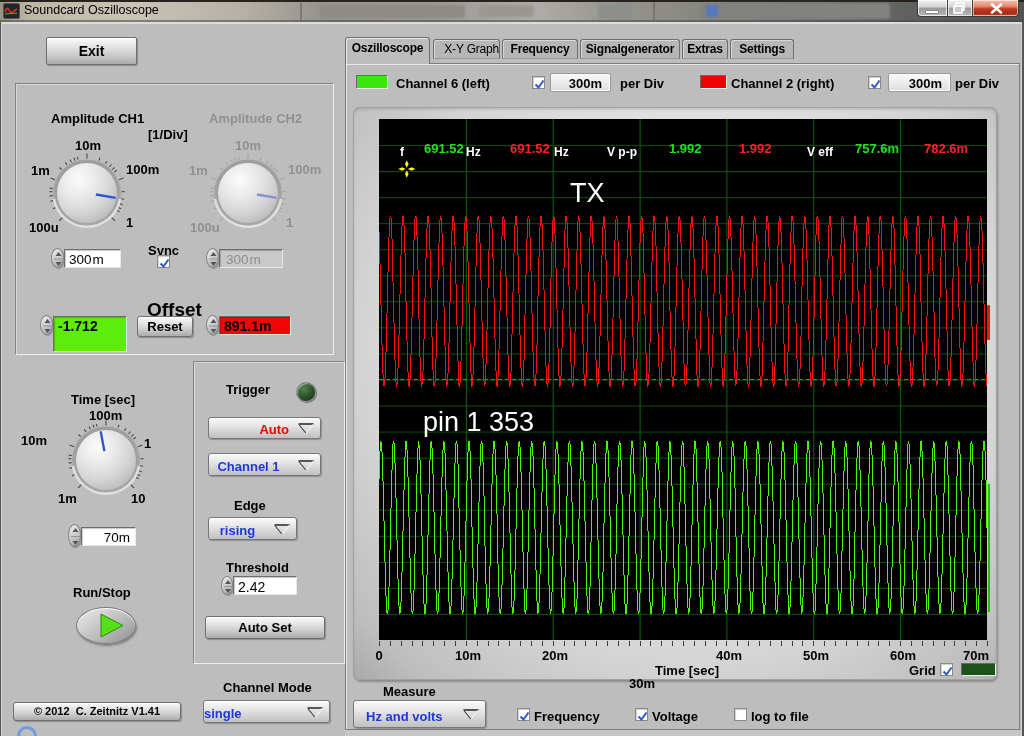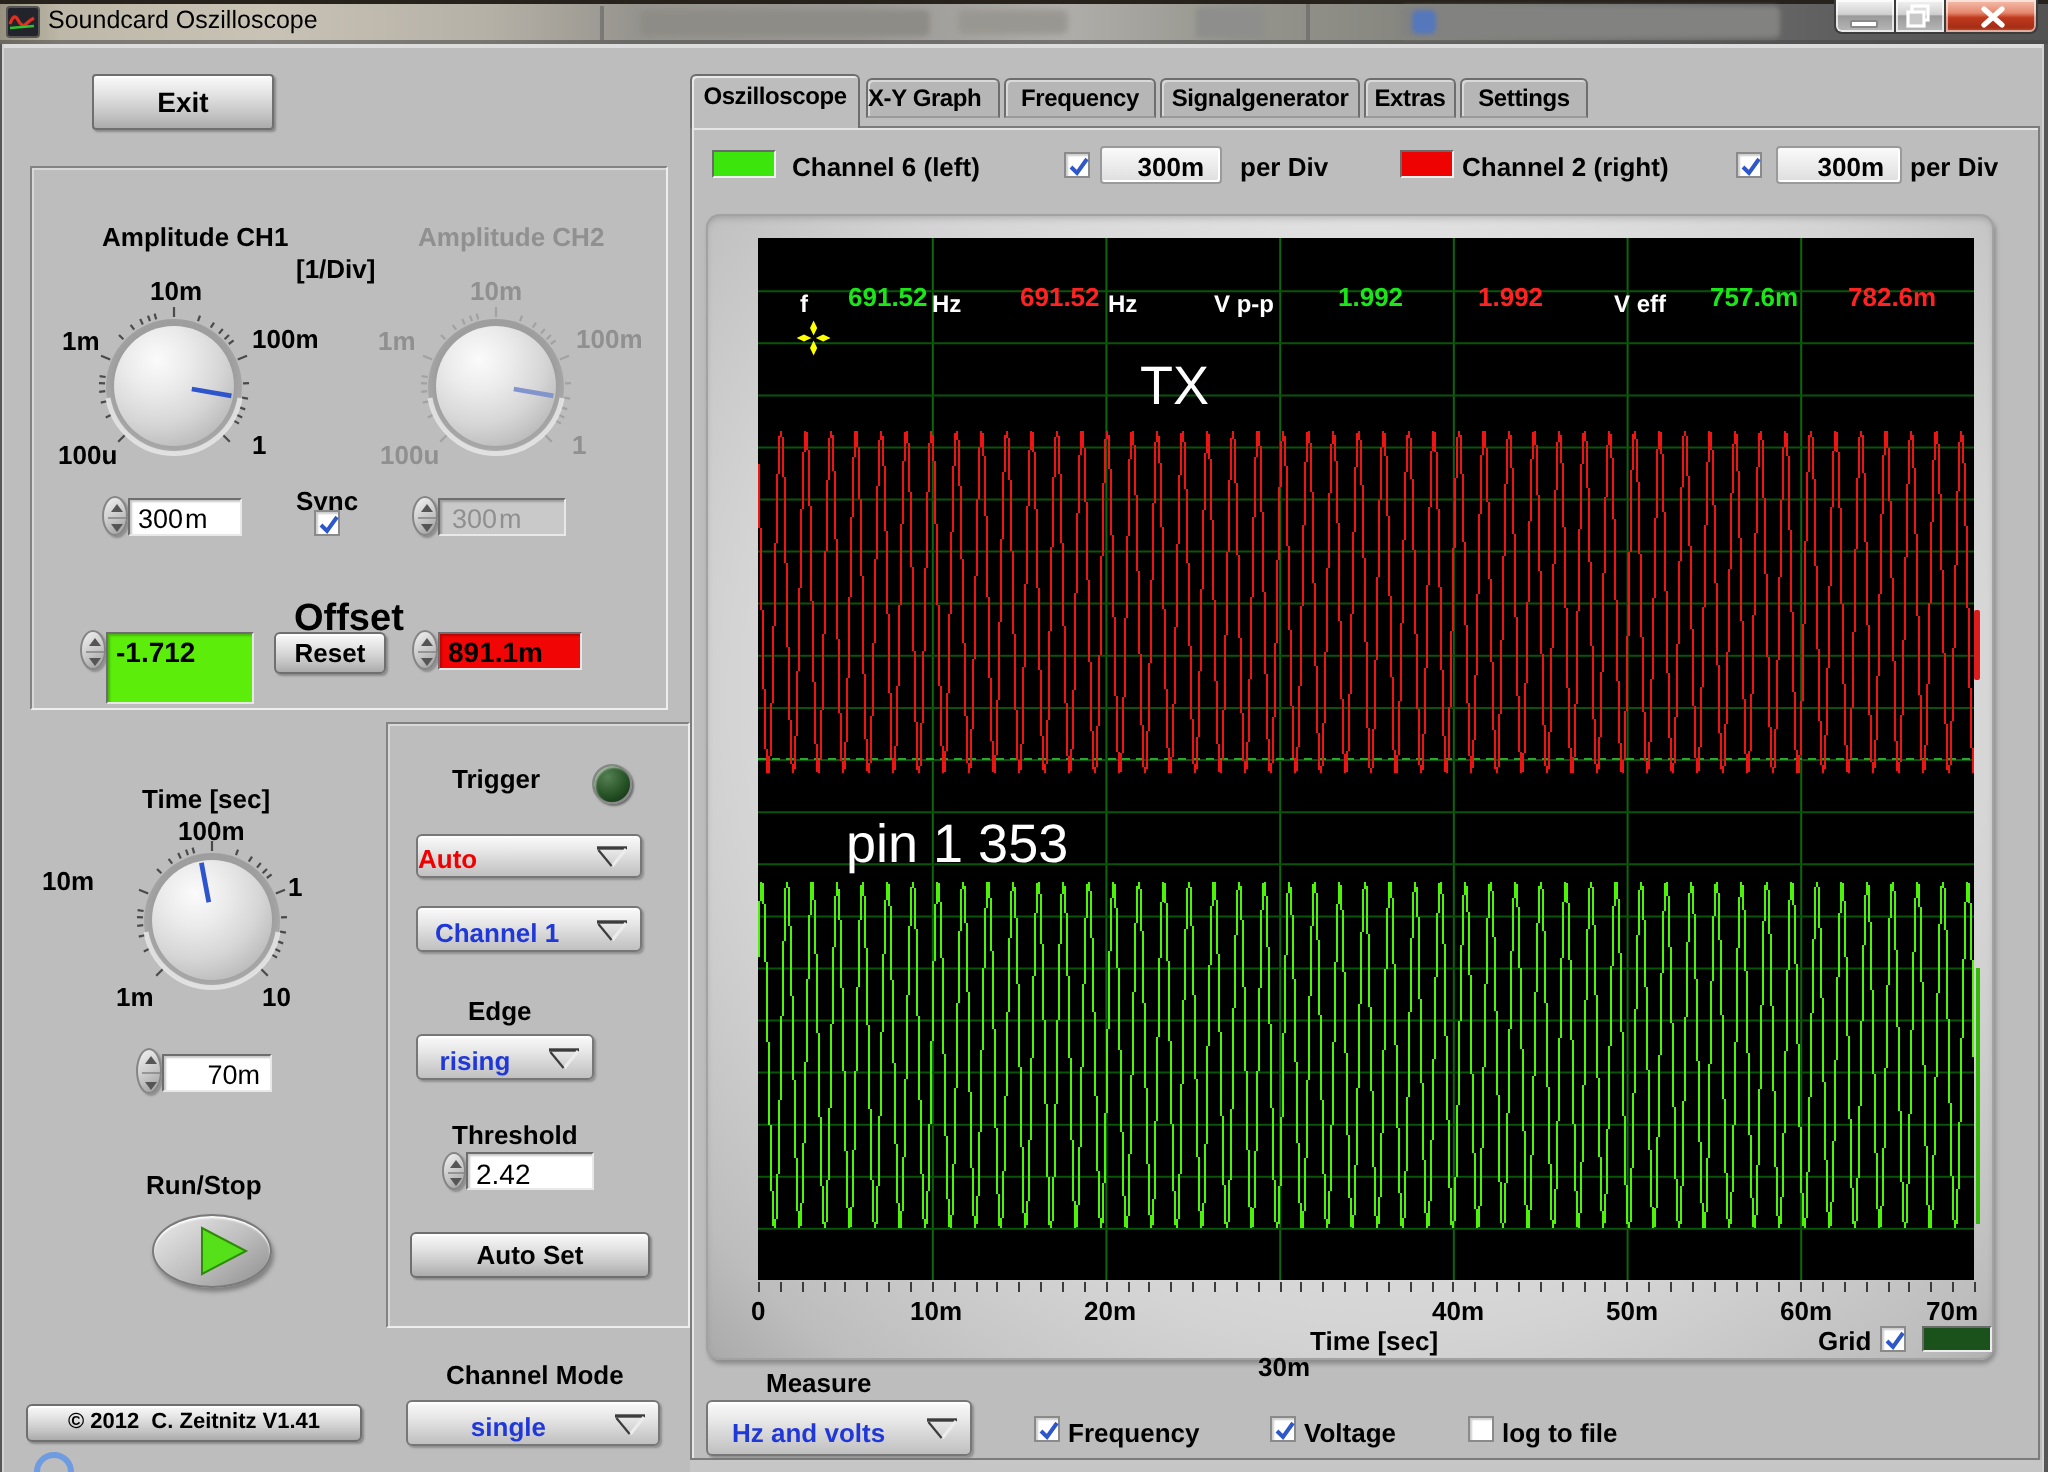--- a/index.html
+++ b/index.html
@@ -268,21 +268,21 @@
  <svg width="58" height="35" viewBox="0 0 58 35">
       <path d="M24 6 L46 17.5 L24 29 Z" fill="#55e01a" stroke="#2f8a0a" stroke-width="1"></path>
     </svg>
 </div>
 
 <div class="panel" style="left:193px;top:361px;width:152px;height:303px"></div>
 <div class="lbl" style="left:226px;top:383px;font-size:13px">Trigger</div>
 <div class="ab" style="left:296px;top:382px;width:20px;height:20px;border-radius:50%;background:radial-gradient(circle at 38% 30%,#548054,#265226 55%,#112e11 95%);border:1px solid #888;box-shadow:inset 1px 1px 1px rgba(255,255,255,.5),1px 1px 1px rgba(60,60,60,.6)"></div>
 
 <div class="dd" style="left:208px;top:417px;width:113px;height:22px">
-    <span style="position:absolute;left:0;right:3px;top:4px;text-align:left;padding-right:28px;color:#f00000">Auto</span>
+    <span style="position:absolute;left:0;right:3px;top:4px;text-align:right;padding-right:28px;color:#f00000">Auto</span>
     <svg width="16" height="11" viewBox="0 0 16 11" style="position:absolute;right:6px;top:50%;margin-top:-5px">
       <line x1="0.5" y1="1" x2="15.5" y2="1" stroke="#3c3c3c" stroke-width="1.7"></line>
       <line x1="15" y1="1.5" x2="8.2" y2="10" stroke="#ececec" stroke-width="1.5"></line>
       <line x1="1.2" y1="2" x2="7.8" y2="10" stroke="#3c3c3c" stroke-width="1.1"></line>
     </svg>
   </div>
 <div class="dd" style="left:208px;top:453px;width:113px;height:23px">
     <span style="position:absolute;left:0;right:0;top:5px;text-align:center;padding-right:32px;color:#2038d8">Channel 1</span>
     <svg width="16" height="11" viewBox="0 0 16 11" style="position:absolute;right:6px;top:50%;margin-top:-5px">
       <line x1="0.5" y1="1" x2="15.5" y2="1" stroke="#3c3c3c" stroke-width="1.7"></line>
@@ -303,35 +303,35 @@
 <div style="position:absolute;left:221px;top:576px;width:12px;height:19px;border-radius:50%;background:linear-gradient(145deg,#f2f2f2,#c7c7c7 55%,#9b9b9b);border:1px solid #858585;box-shadow:1px 1px 1px rgba(0,0,0,.25)"><svg width="12" height="19" viewBox="0 0 12 19">
       <path d="M6.0 3 L3.0 7 L9.0 7 Z" fill="#555"></path>
       <line x1="2" y1="9.5" x2="10" y2="9.5" stroke="#888" stroke-width="0.8"></line>
       <path d="M6.0 16 L3.0 12 L9.0 12 Z" fill="#555"></path>
     </svg></div>
 <div class="field" style="left:233px;top:576px;width:64px;height:19px;padding:3px 0 0 4px;font-weight:normal;font-size:14px">2.42</div>
 <div class="btn" style="left:205px;top:616px;width:120px;height:23px;line-height:21px;font-size:13px">Auto Set</div>
 
 <div class="lbl" style="left:223px;top:681px;font-size:13px">Channel Mode</div>
 <div class="dd" style="left:203px;top:700px;width:127px;height:23px">
-    <span style="position:absolute;left:0;right:0;top:5px;text-align:right;padding-right:56px;color:#2038d8">single</span>
+    <span style="position:absolute;left:0;right:0;top:5px;text-align:left;padding-right:40px;color:#2038d8">single</span>
     <svg width="16" height="11" viewBox="0 0 16 11" style="position:absolute;right:6px;top:50%;margin-top:-5px">
       <line x1="0.5" y1="1" x2="15.5" y2="1" stroke="#3c3c3c" stroke-width="1.7"></line>
       <line x1="15" y1="1.5" x2="8.2" y2="10" stroke="#ececec" stroke-width="1.5"></line>
       <line x1="1.2" y1="2" x2="7.8" y2="10" stroke="#3c3c3c" stroke-width="1.1"></line>
     </svg>
   </div>
 
 <div class="btn" style="left:13px;top:702px;width:168px;height:19px;line-height:17px;font-size:11px;font-weight:bold">© 2012&nbsp;&nbsp;C. Zeitnitz V1.41</div>
 <div class="ab" style="left:17px;top:726px;width:20px;height:20px;border-radius:50%;border:3px solid #6f9ce0;background:transparent"></div>
 
 <div class="ab" style="left:345px;top:63px;width:675px;height:667px;background:#bdbdbd;border-left:1px solid #7c7c7c;border-top:1px solid #7c7c7c;border-right:1px solid #7c7c7c;border-bottom:1px solid #7c7c7c;box-shadow:inset 1px 1px 0 #e6e6e6"></div>
 <div class="ab" style="left:345px;top:730px;width:676px;height:6px;background:#c6c6c6"></div>
 <div class="ab" style="left:345px;top:37px;width:85px;height:27px;background:#bdbdbd;border:1px solid #6e6e6e;border-bottom:none;border-radius:3px 3px 0 0;box-shadow:inset 1px 1px 0 #e8e8e8;z-index:5;font-weight:bold;font-size:12px;letter-spacing:-0.2px;text-align:center;line-height:21px">Oszilloscope</div>
-<div class="ab" style="left:433px;top:38.5px;width:67px;height:20px;background:#b6b6b6;border:1px solid #6e6e6e;border-bottom:1px solid #9a9a9a;border-radius:3px 3px 0 0;box-shadow:inset 1px 1px 0 #d8d8d8;font-weight:bold;font-size:12px;letter-spacing:-0.2px;text-align:left;line-height:19px">X-Y Graph</div>
+<div class="ab" style="left:433px;top:38.5px;width:67px;height:20px;background:#b6b6b6;border:1px solid #6e6e6e;border-bottom:1px solid #9a9a9a;border-radius:3px 3px 0 0;box-shadow:inset 1px 1px 0 #d8d8d8;font-weight:normal;font-size:12px;letter-spacing:-0.2px;text-align:right;line-height:19px">X-Y Graph</div>
 <div class="ab" style="left:502px;top:38.5px;width:76px;height:20px;background:#b6b6b6;border:1px solid #6e6e6e;border-bottom:1px solid #9a9a9a;border-radius:3px 3px 0 0;box-shadow:inset 1px 1px 0 #d8d8d8;font-weight:bold;font-size:12px;letter-spacing:-0.2px;text-align:center;line-height:19px">Frequency</div>
 <div class="ab" style="left:580px;top:38.5px;width:100px;height:20px;background:#b6b6b6;border:1px solid #6e6e6e;border-bottom:1px solid #9a9a9a;border-radius:3px 3px 0 0;box-shadow:inset 1px 1px 0 #d8d8d8;font-weight:bold;font-size:12px;letter-spacing:-0.2px;text-align:center;line-height:19px">Signalgenerator</div>
 <div class="ab" style="left:682px;top:38.5px;width:46px;height:20px;background:#b6b6b6;border:1px solid #6e6e6e;border-bottom:1px solid #9a9a9a;border-radius:3px 3px 0 0;box-shadow:inset 1px 1px 0 #d8d8d8;font-weight:bold;font-size:12px;letter-spacing:-0.2px;text-align:center;line-height:19px">Extras</div>
 <div class="ab" style="left:730px;top:38.5px;width:64px;height:20px;background:#b6b6b6;border:1px solid #6e6e6e;border-bottom:1px solid #9a9a9a;border-radius:3px 3px 0 0;box-shadow:inset 1px 1px 0 #d8d8d8;font-weight:bold;font-size:12px;letter-spacing:-0.2px;text-align:center;line-height:19px">Settings</div>
 <div class="ab" style="left:356px;top:75px;width:32px;height:14px;background:#3ce60d;border-top:1px solid #6a6a6a;border-left:1px solid #6a6a6a;border-bottom:1px solid #f0f0f0;border-right:1px solid #f0f0f0"></div>
 <div class="lbl" style="left:396px;top:77px">Channel 6 (left)</div>
 <div style="position:absolute;left:532px;top:76px;width:13px;height:13px;background:#fff;border:1px solid #8a8a8a;box-shadow:inset 1px 1px 1px rgba(0,0,0,.2)"><svg width="13" height="13" viewBox="0 0 13 13">
       <polyline points="2.5,6.5 5.5,9.5 10.5,2.5" fill="none" stroke="#2e58c8" stroke-width="2"></polyline>
     </svg></div>
 <div class="ab" style="left:550px;top:73px;width:61px;height:19px;background:linear-gradient(180deg,#fafafa,#dedede);border:1px solid #9a9a9a;border-radius:2px;box-shadow:inset -1px -1px 0 #fff;font-weight:bold;font-size:13px;text-align:right;padding:3px 8px 0 0;line-height:1">300m</div>

